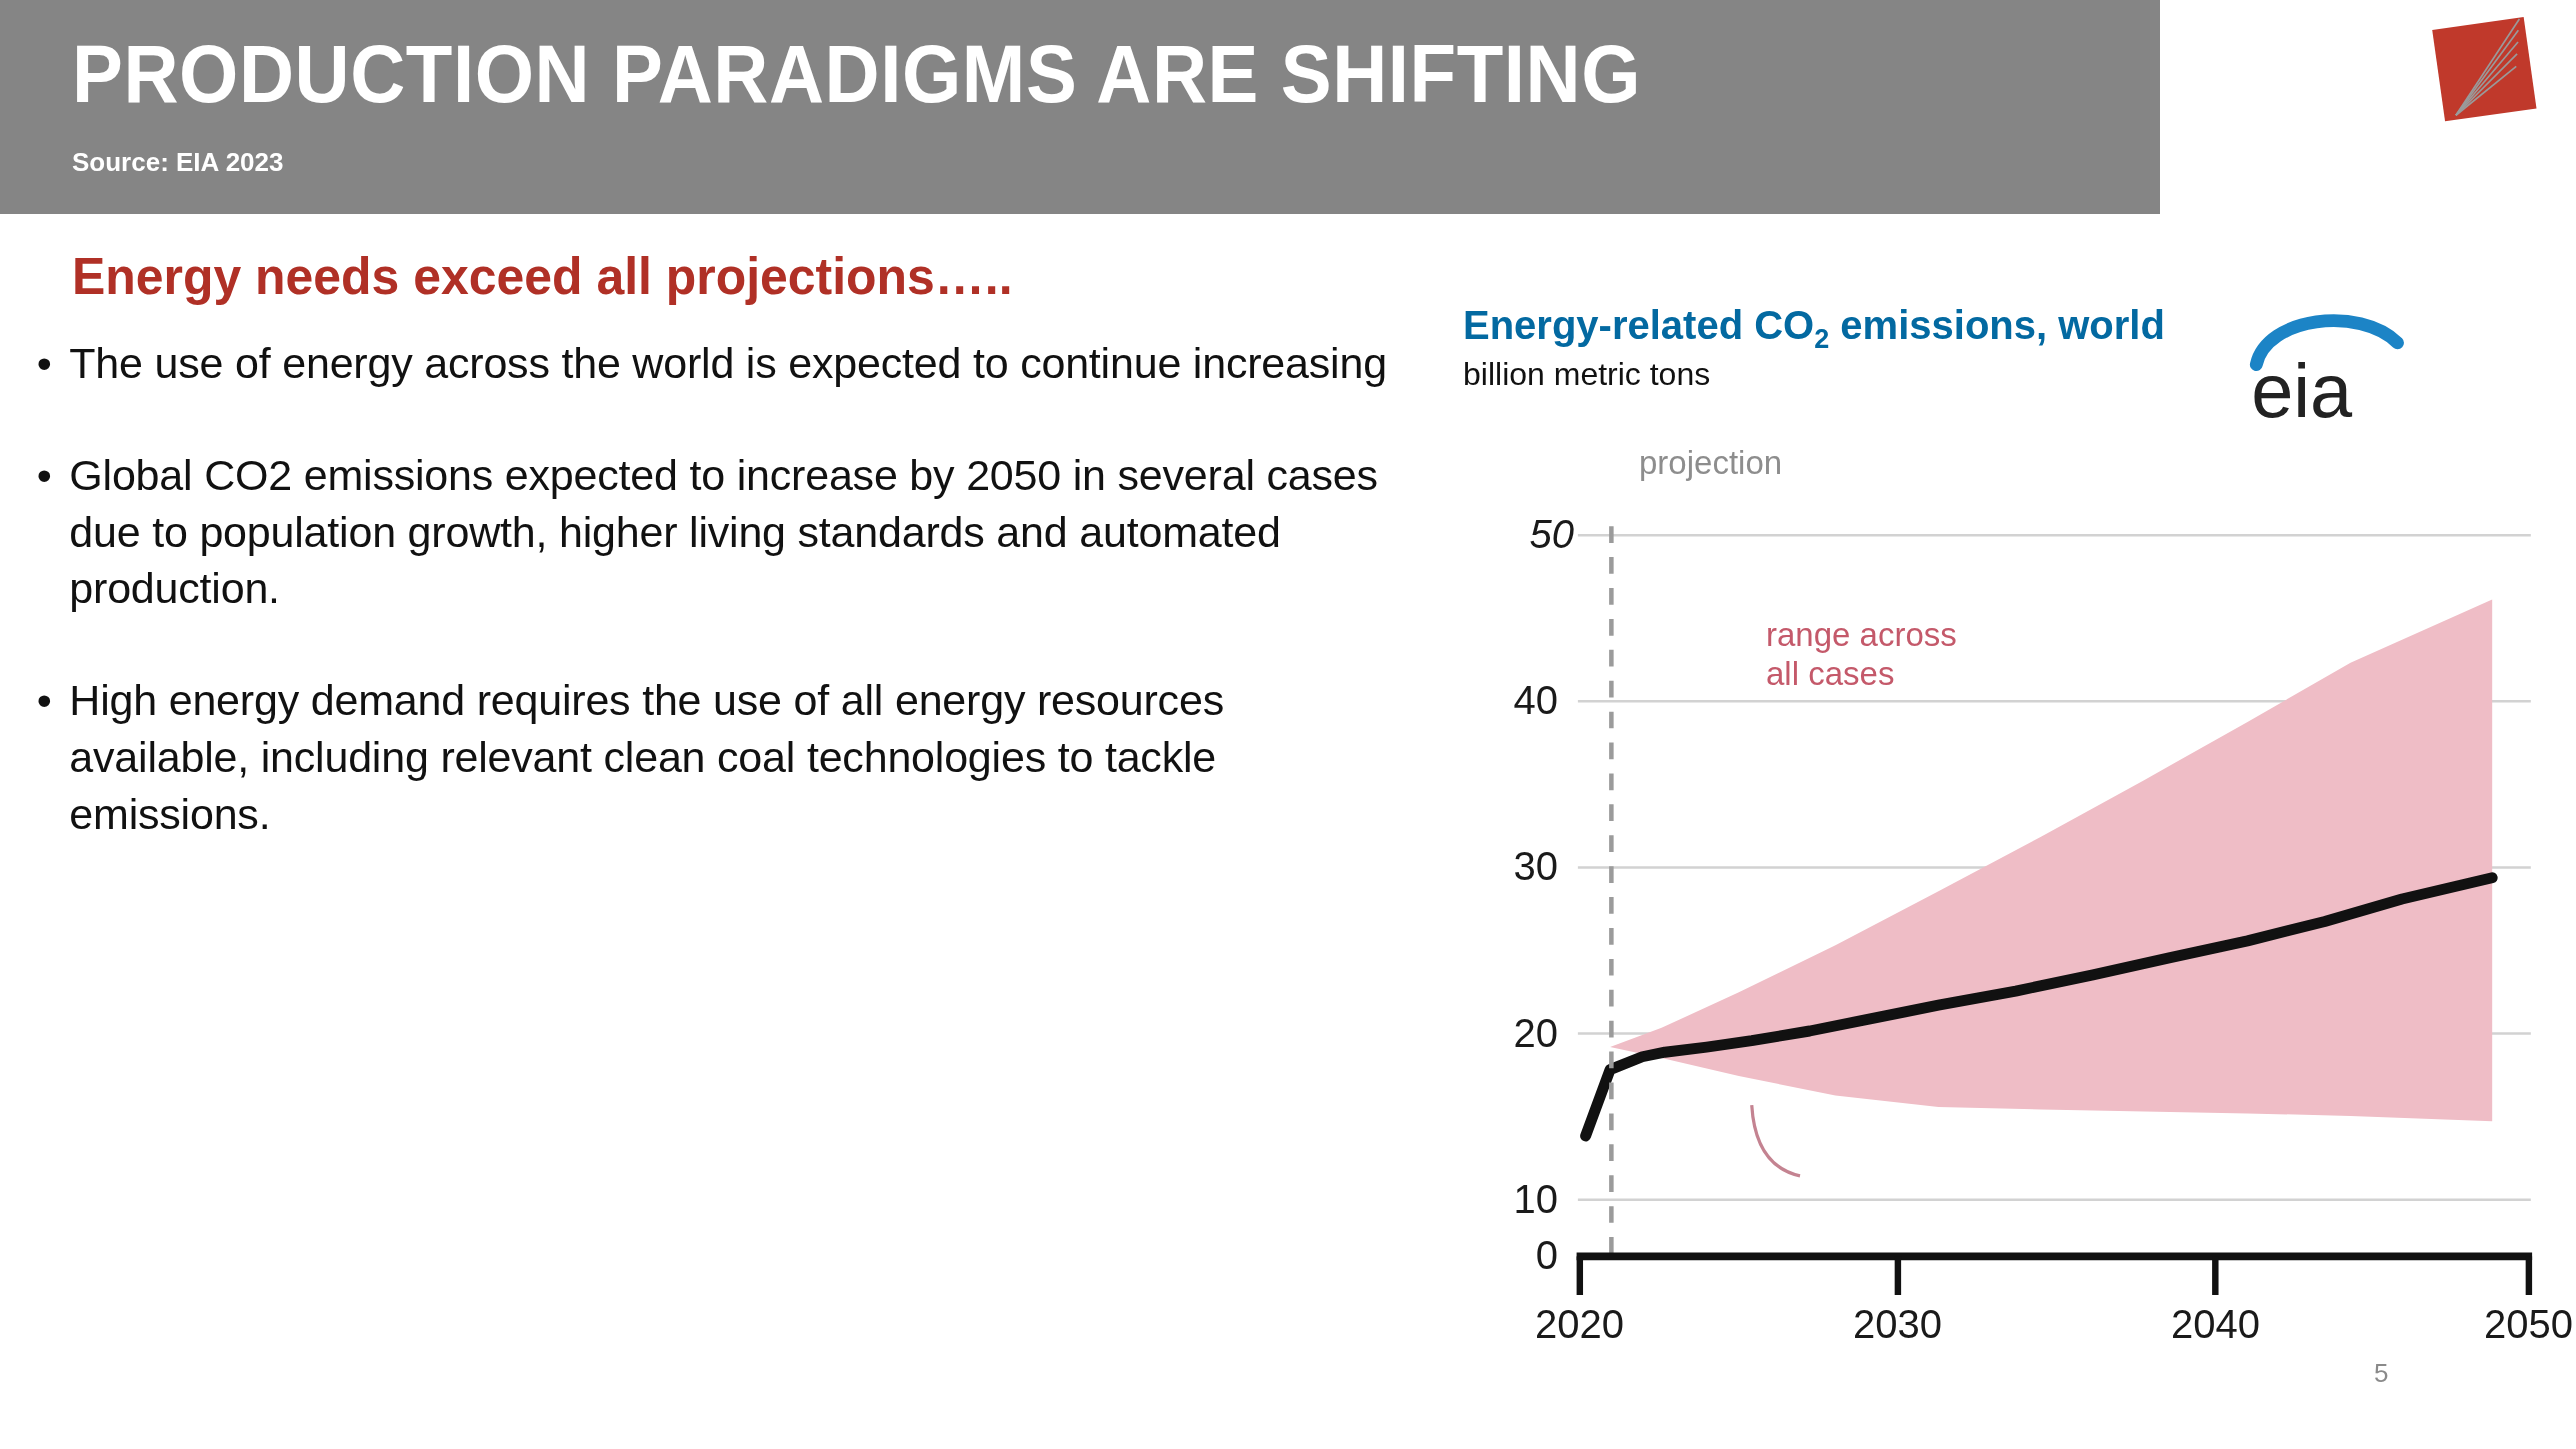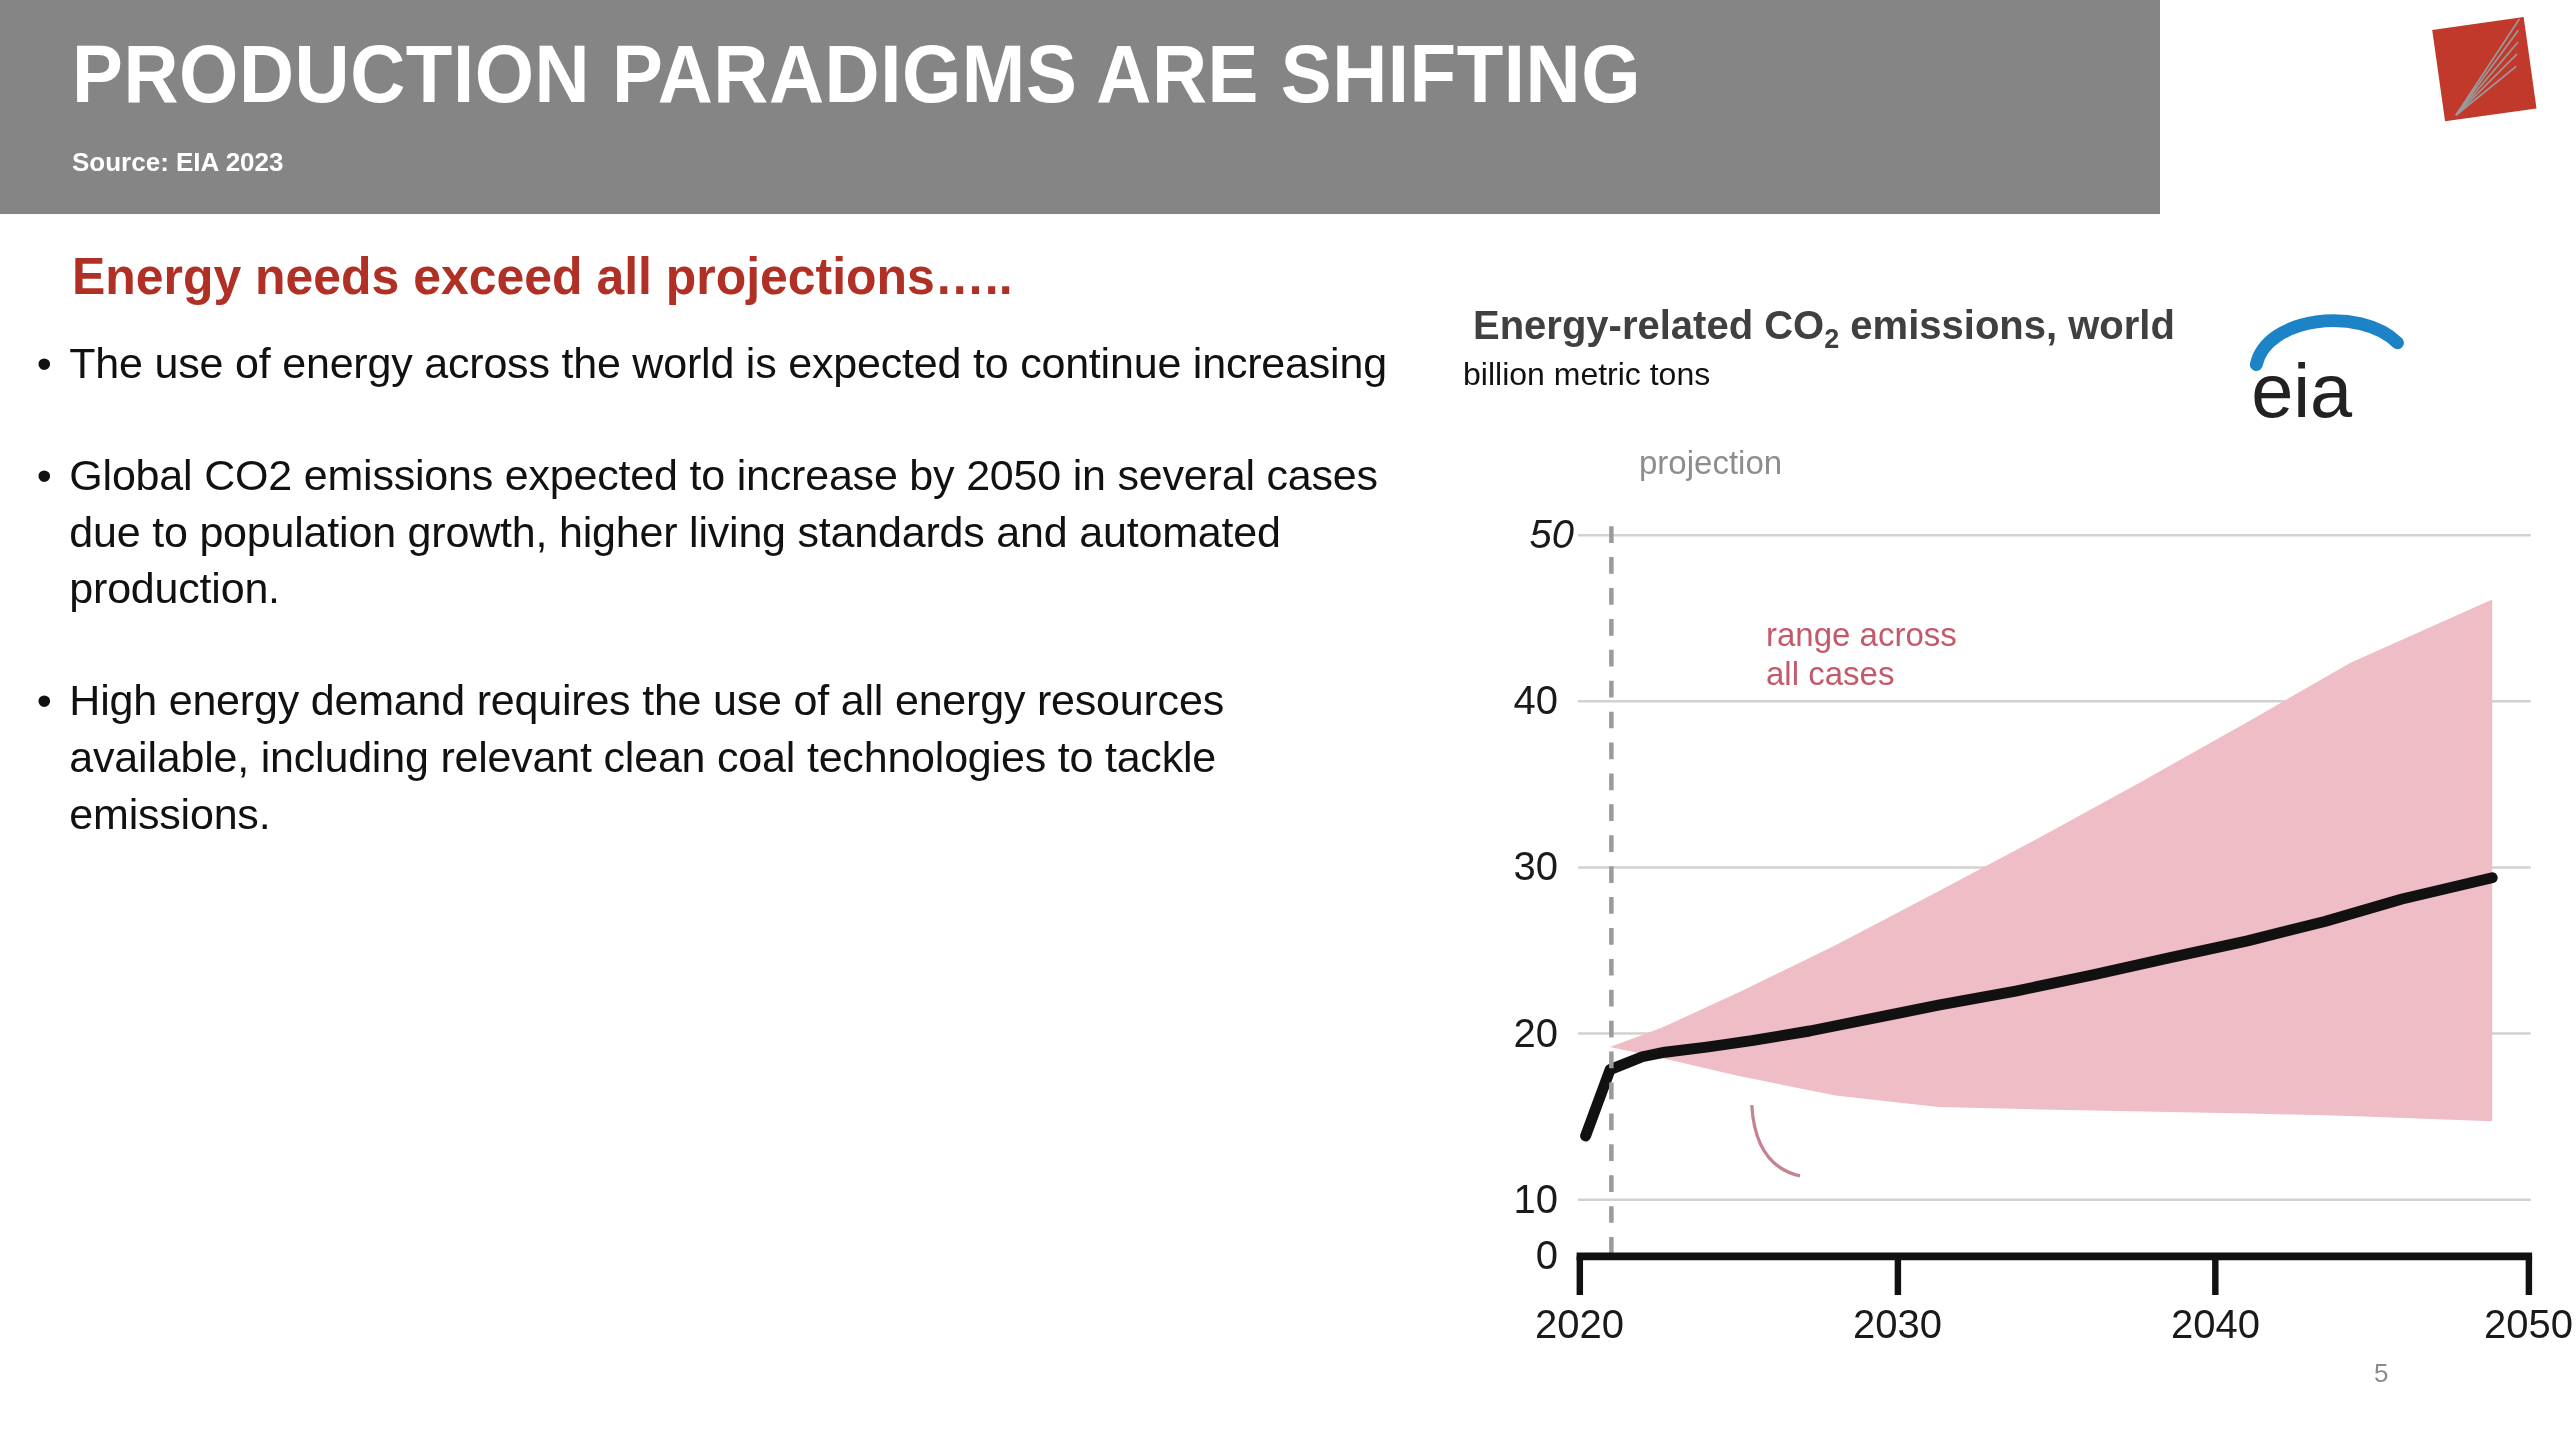--- a/index.html
+++ b/index.html
@@ -61,21 +61,21 @@
     flex:1 1 auto;
     font-size:43px;line-height:1.32;color:#111111;
     letter-spacing:-0.2px;
   }
   
   .chart{
     position:absolute;left:1449px;top:303px;width:1127px;height:1095px;
   }
   .chart-title{
     position:absolute;left:14px;top:0;
-    font-size:40px;font-weight:bold;color:#404040;white-space:nowrap;margin-left:10px;
+    font-size:40px;font-weight:bold;color:#0369a1;white-space:nowrap;
   }
   .chart-title sub{font-size:27px;vertical-align:baseline;position:relative;top:9px;}
   .chart-subtitle{
     position:absolute;left:14px;top:53px;
     font-size:32px;font-weight:400;color:#111111;white-space:nowrap;
   }
   .eia-logo{position:absolute;left:784px;top:0px;width:193px;height:122px;}
   .plot{position:absolute;left:0;top:97px;width:1127px;height:998px;}
   .ylabel{
     position:absolute;width:109px;text-align:right;

